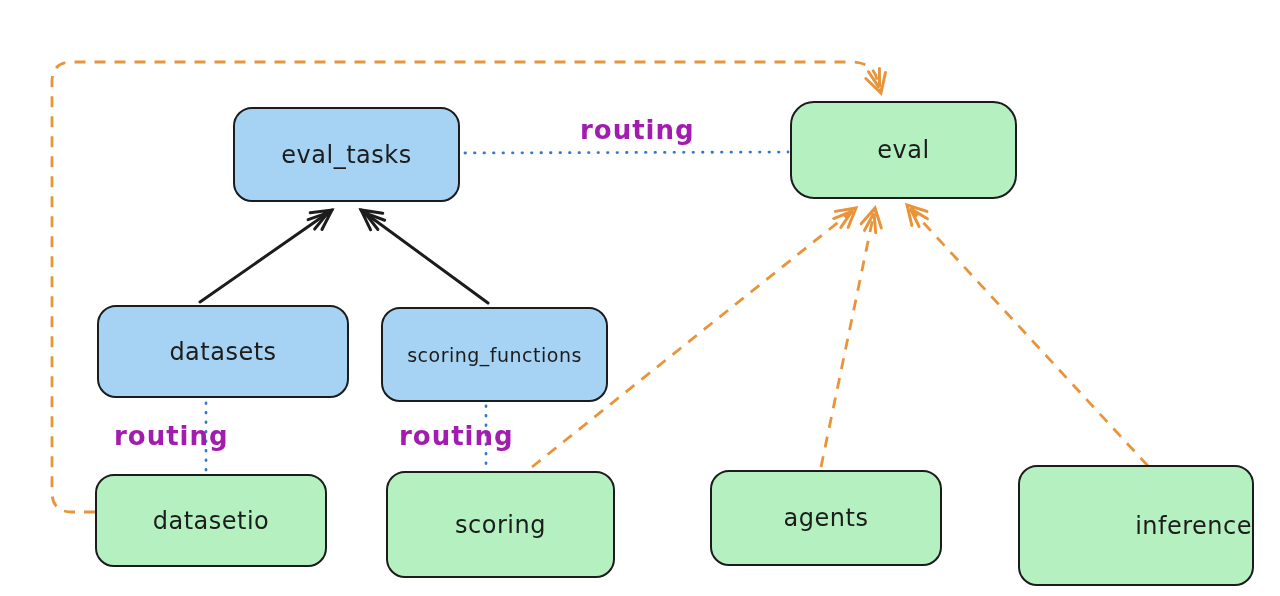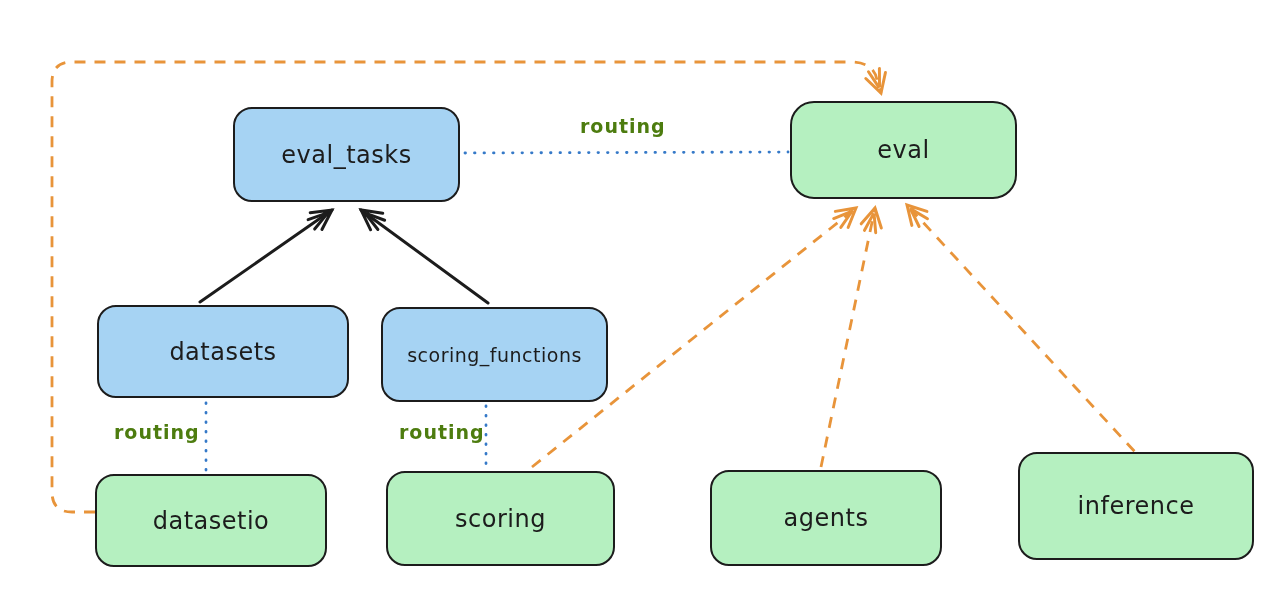--- a/index.html
+++ b/index.html
@@ -38,28 +38,28 @@
   }
   .node.blue  { background: #a6d3f3; }
   .node.green { background: #b5f0c0; }
 
   
   .n-eval-tasks        { left: 233px; top: 107px; width: 227px; height: 95px; }
   .n-eval              { left: 790px; top: 101px; width: 227px; height: 98px; border-radius: 24px; }
   .n-datasets          { left:  97px; top: 305px; width: 252px; height: 93px; }
   .n-scoring-functions { left: 381px; top: 307px; width: 227px; height: 95px; font-size: 19px; text-align: center; }
   .n-datasetio         { left:  95px; top: 474px; width: 232px; height: 93px; }
-  .n-scoring           { left: 386px; top: 471px; width: 229px; height: 95px; text-align: right; }
+  .n-scoring           { left: 386px; top: 471px; width: 229px; height: 107px; text-align: right; }
   .n-agents            { left: 710px; top: 470px; width: 232px; height: 96px; }
-  .n-inference         { left:1018px; top: 452px; width: 236px; height: 108px; }
+  .n-inference         { left:1018px; top: 465px; width: 236px; height: 121px; justify-content: flex-end; }
 
   .routing-label {
     position: absolute;
-    color: #4d7c0f;
-    font-size: 19px;
+    color: #a21caf;
+    font-size: 26px;
     font-weight: 600;
     letter-spacing: 1px;
     white-space: nowrap;
   }
   .rl-top    { left: 580px; top: 115px; }
   .rl-left   { left: 114px; top: 421px; }
   .rl-middle { left: 399px; top: 421px; }
 </style>
 </head>
 <body>

